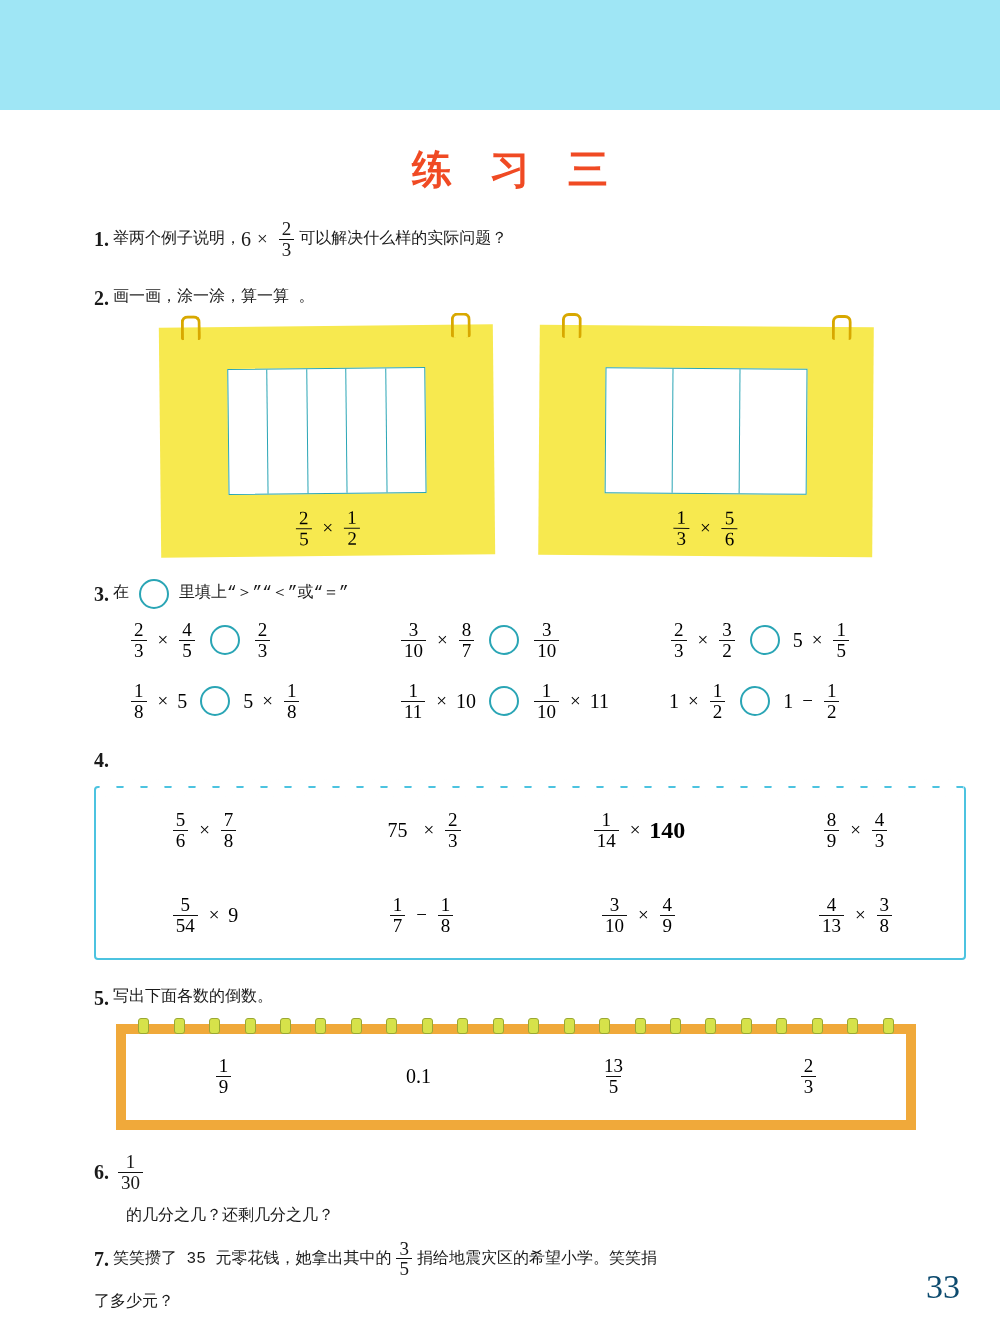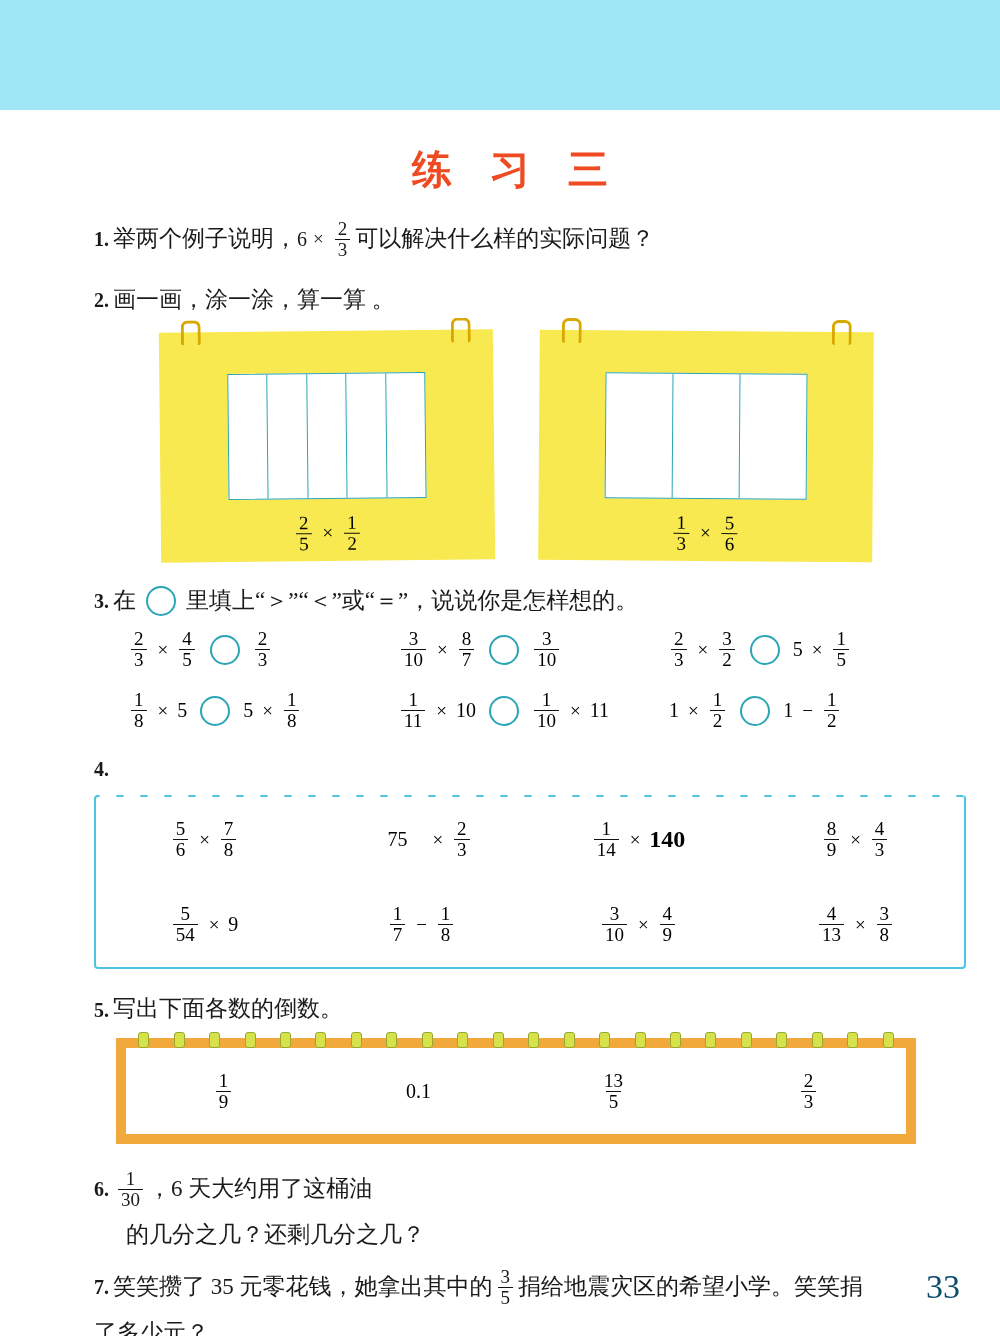--- a/index.html
+++ b/index.html
@@ -29,21 +29,21 @@
   .qrow{
     margin:22px 0 0 78px;
     font-size:20px;
     color:#1a1a1a;
     line-height:1.6;
     display:flex;
     align-items:center;
     flex-wrap:wrap;
   }
   .qnum{font-weight:bold;font-family:"Liberation Serif",serif;margin-right:4px;}
-  .cn{font-family:Liberation Serif, serif;font-size:23px;}
+  .cn{font-family:Liberation Mono, monospace;font-size:16px;}
   
   .frac{
     display:inline-flex;flex-direction:column;align-items:center;
     vertical-align:middle;margin:0 5px;font-family:"Liberation Serif",serif;
     line-height:1.05;
   }
   .frac .num{font-size:19px;padding:0 3px;}
   .frac .den{font-size:19px;padding:0 3px;border-top:1.6px solid #111;}
   .op{margin:0 6px;font-size:19px;}
   .inline-expr{display:inline-flex;align-items:center;}
@@ -202,21 +202,20 @@
 
   <div class="qrow">
     <span class="qnum">3.</span>
     <span class="cn">在</span>
     <span class="circ"></span>
     <span class="cn">里填上</span>
     <span class="cn">“＞”</span>
     <span class="cn">“＜”</span>
     <span class="cn">或</span>
     <span class="cn">“＝”</span>
-    <span class="cn">，说说你是怎样想的。</span>
   </div>
 
   <div class="cmp-grid" id="q3row1">
       <div class="cmp-col">
         <span class="inline-expr">
           <span class="frac">
             <span class="num">2</span>
             <span class="den">3</span>
           </span>
           <span class="op">×</span>
@@ -350,21 +349,21 @@
             </span>
             <span class="op">×</span>
             <span class="frac">
               <span class="num">7</span>
               <span class="den">8</span>
             </span>
           </span>
         </div>
         <div class="torn-cell">
           <span class="inline-expr">
-            <span class="" style="font-size: 20px; margin: 0px 19px;">75</span>
+            <span class="" style="font-size: 20px; margin: 0px 10px;">75</span>
             <span class="op">×</span>
             <span class="frac">
               <span class="num">2</span>
               <span class="den">3</span>
             </span>
           </span>
         </div>
         <div class="torn-cell">
           <span class="inline-expr">
             <span class="frac">
@@ -496,21 +495,20 @@
       </div>
   </div>
 
   <div class="qrow wide" style="display:block;">
     <div class="para" style="display:flex;align-items:center;flex-wrap:wrap;">
       <span class="qnum">6.</span>
       <span class="frac">
         <span class="num">1</span>
         <span class="den">30</span>
       </span>
-      <span class="cn">，6 天大约用了这桶油</span>
     </div>
     <div class="para indent" style="margin-left:32px;">
       <span class="cn">的几分之几？还剩几分之几？</span>
     </div>
   </div>
 
   <div class="qrow wide" style="display:block;margin-top:6px;">
     <div class="para" style="display:flex;align-items:center;flex-wrap:wrap;">
       <span class="qnum">7.</span>
       <span class="cn">笑笑攒了 35 元零花钱，她拿出其中的</span>

